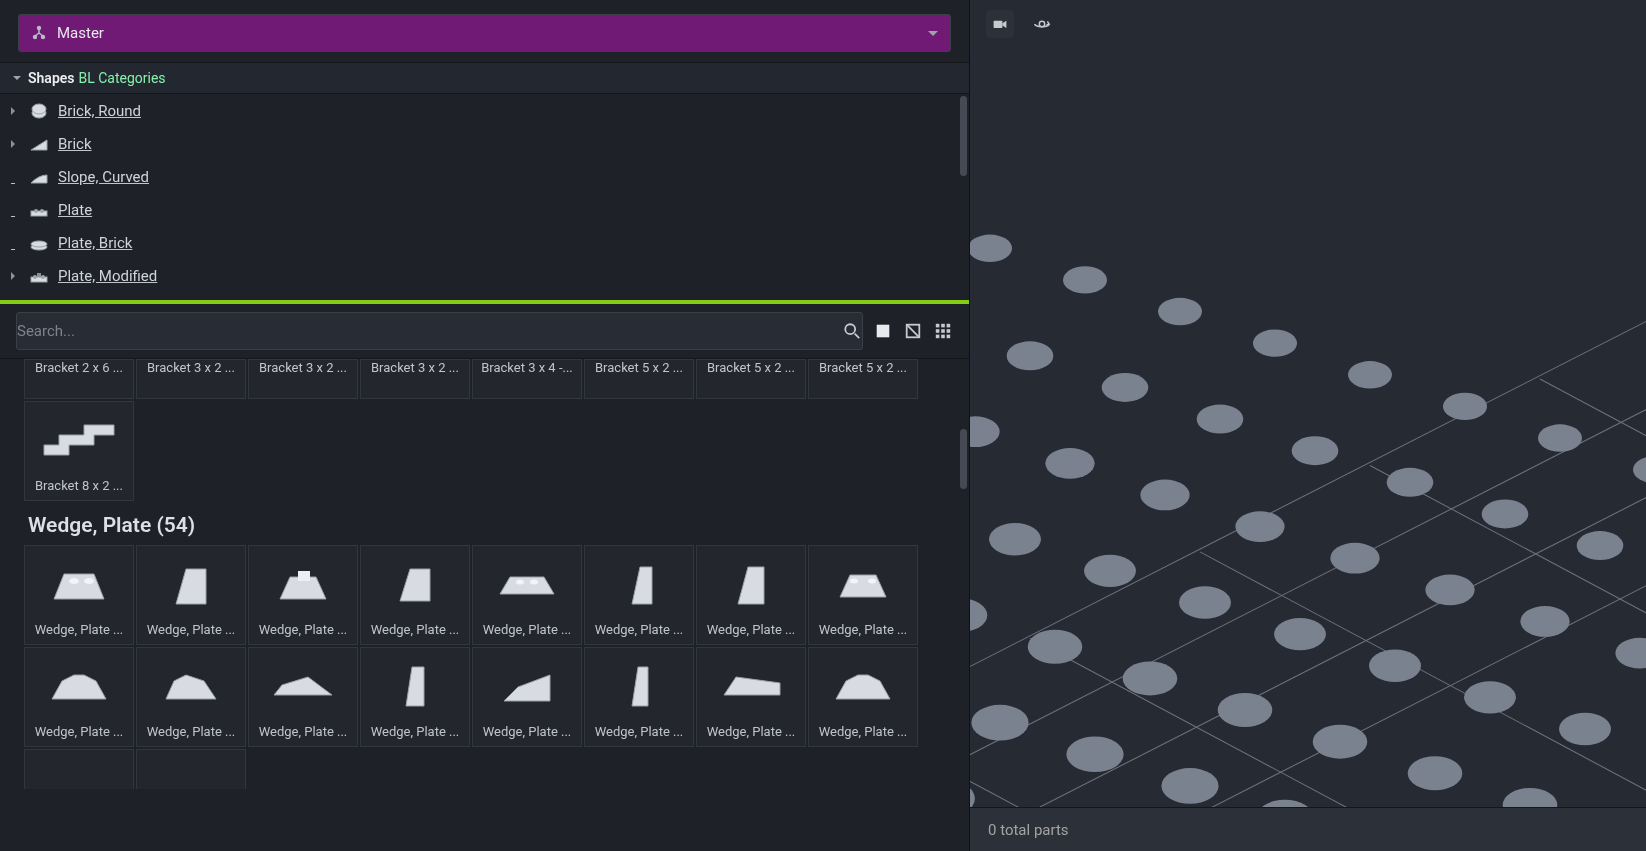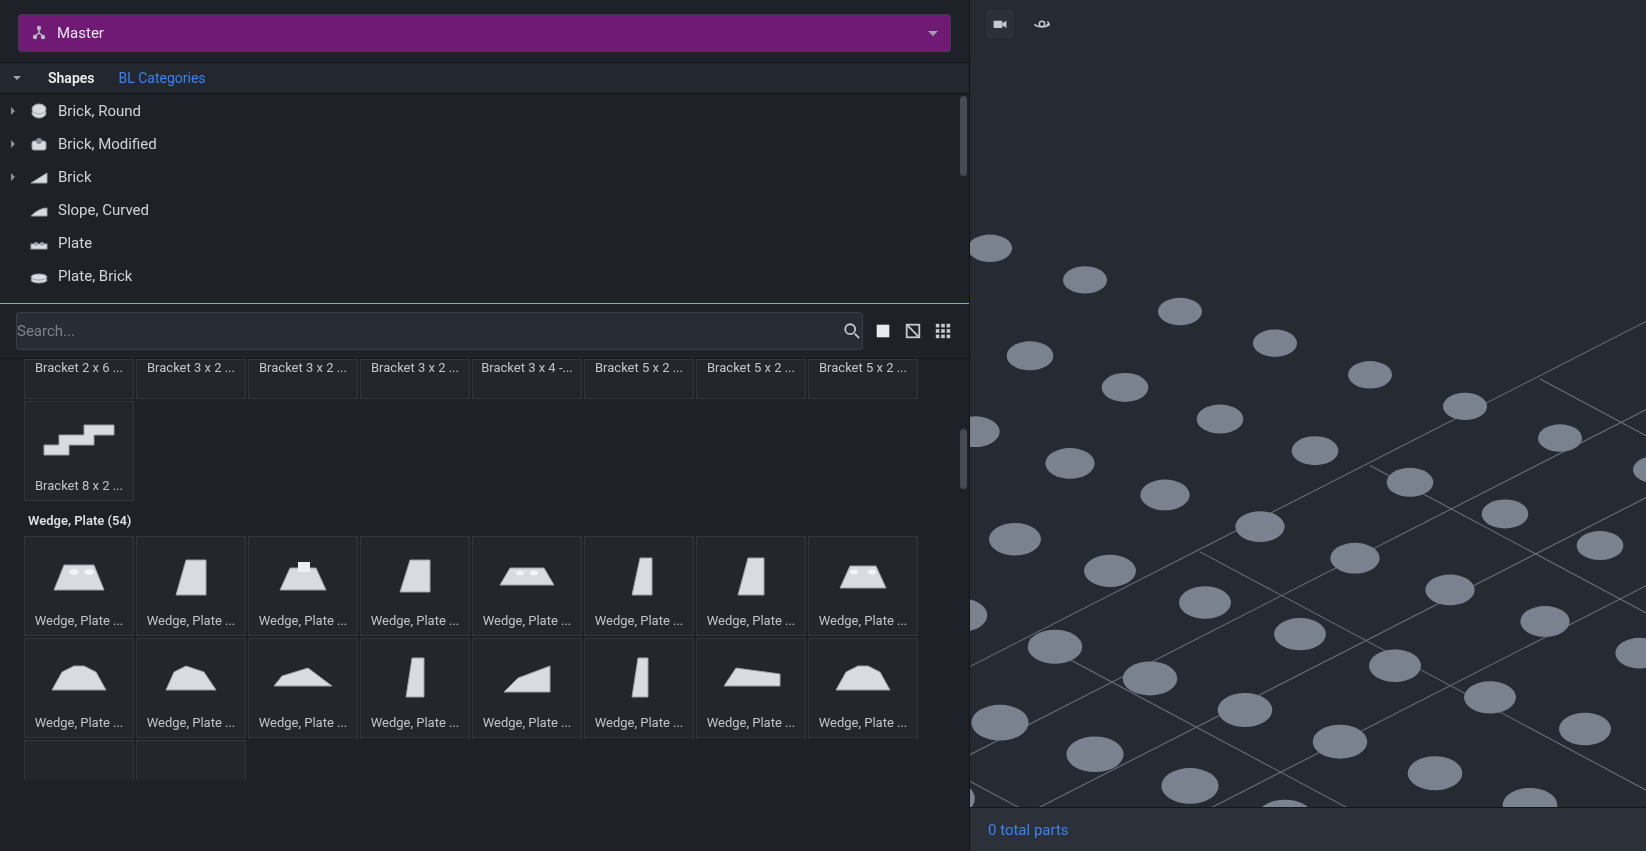--- a/index.html
+++ b/index.html
@@ -62,35 +62,36 @@
   }
   
   .cat-tabs {
     display: flex;
     align-items: center;
     height: 32px;
     padding: 0 10px;
     background: #23272f;
     border-top: 1px solid #14161a;
     border-bottom: 1px solid #14161a;
-    gap: 24px;
+    gap: 4px;
     font-size: 14px;
   }
   .cat-tabs .chev {
     width: 14px; height: 14px; color: #9ea3ad;
     display: flex; align-items: center; justify-content: center;
   }
   .cat-tabs .tab-active { color: #eceef2; font-weight: 600; }
-  .cat-tabs .tab-inactive { color: #3b82f6; }
+  .cat-tabs .tab-inactive { color: #86efac; }
   
   .tree {
     overflow: hidden;
     position: relative;
     height: 210px;
-    border-bottom: 1px solid #84cc16;
+    border-bottom: 4px solid #84cc16;
+    text-decoration: underline;
   }
   .tree-item {
     display: flex;
     align-items: center;
     height: 33px;
     padding: 0 6px;
     gap: 8px;
     cursor: pointer;
     font-size: 15px;
     color: #d0d3d9;
@@ -178,21 +179,21 @@
     height: 22px;
     text-align: center;
     font-size: 13px;
     color: #c0c4cc;
     white-space: nowrap;
     overflow: hidden;
     text-overflow: ellipsis;
     padding: 0 4px;
   }
   .section-title {
-    font-size: 13px;
+    font-size: 21px;
     color: #dcdfe4;
     font-weight: 600;
     padding: 10px 0 8px 4px;
   }
   
   .vp-toolbar {
     height: 48px;
     display: flex;
     align-items: center;
     padding: 0 16px;
@@ -218,21 +219,21 @@
     width: 100%;
     height: 100%;
   }
   .status-bar {
     height: 44px;
     background: #2c3039;
     border-top: 1px solid #14161a;
     display: flex;
     align-items: center;
     padding: 0 18px;
-    color: #3b82f6;
+    color: #a3a3a3;
     font-size: 15px;
   }
   
   .brick-svg { fill: #d8dce2; stroke: #9aa0aa; stroke-width: 1; }
 </style>
 </head>
 <body>
 
 <div class="main">
 
@@ -268,34 +269,20 @@
               <path d="M3 1l4 4-4 4z"></path>
             </svg>
           </span>
         <span class="thumb">
             <svg viewBox="0 0 22 22" width="22" height="22">
               <ellipse class="brick-svg" cx="11" cy="13" rx="7" ry="5" fill="#6f7580"></ellipse>
               <ellipse class="brick-svg" cx="11" cy="9" rx="7" ry="5" fill="#8a909b"></ellipse>
             </svg>
           </span>
         <span>Brick, Round</span>
-      </div>
-      <div class="tree-item">
-        <span class="expand">
-            <svg viewBox="0 0 10 10" width="10" height="10" fill="currentColor">
-              <path d="M3 1l4 4-4 4z"></path>
-            </svg>
-          </span>
-        <span class="thumb">
-            <svg viewBox="0 0 22 22" width="22" height="22">
-              <rect class="brick-svg" x="4" y="8" width="14" height="9" rx="2" fill="#8a909b"></rect>
-              <circle cx="11" cy="8" r="3" fill="#8a909b"></circle>
-            </svg>
-          </span>
-        <span>Brick, Modified</span>
       </div>
       <div class="tree-item">
         <span class="expand">
             <svg viewBox="0 0 10 10" width="10" height="10" fill="currentColor">
               <path d="M3 1l4 4-4 4z"></path>
             </svg>
           </span>
         <span class="thumb">
             <svg viewBox="0 0 22 22" width="22" height="22">
               <polygon class="brick-svg" points="3,17 19,17 19,7" fill="#8a909b"></polygon>

